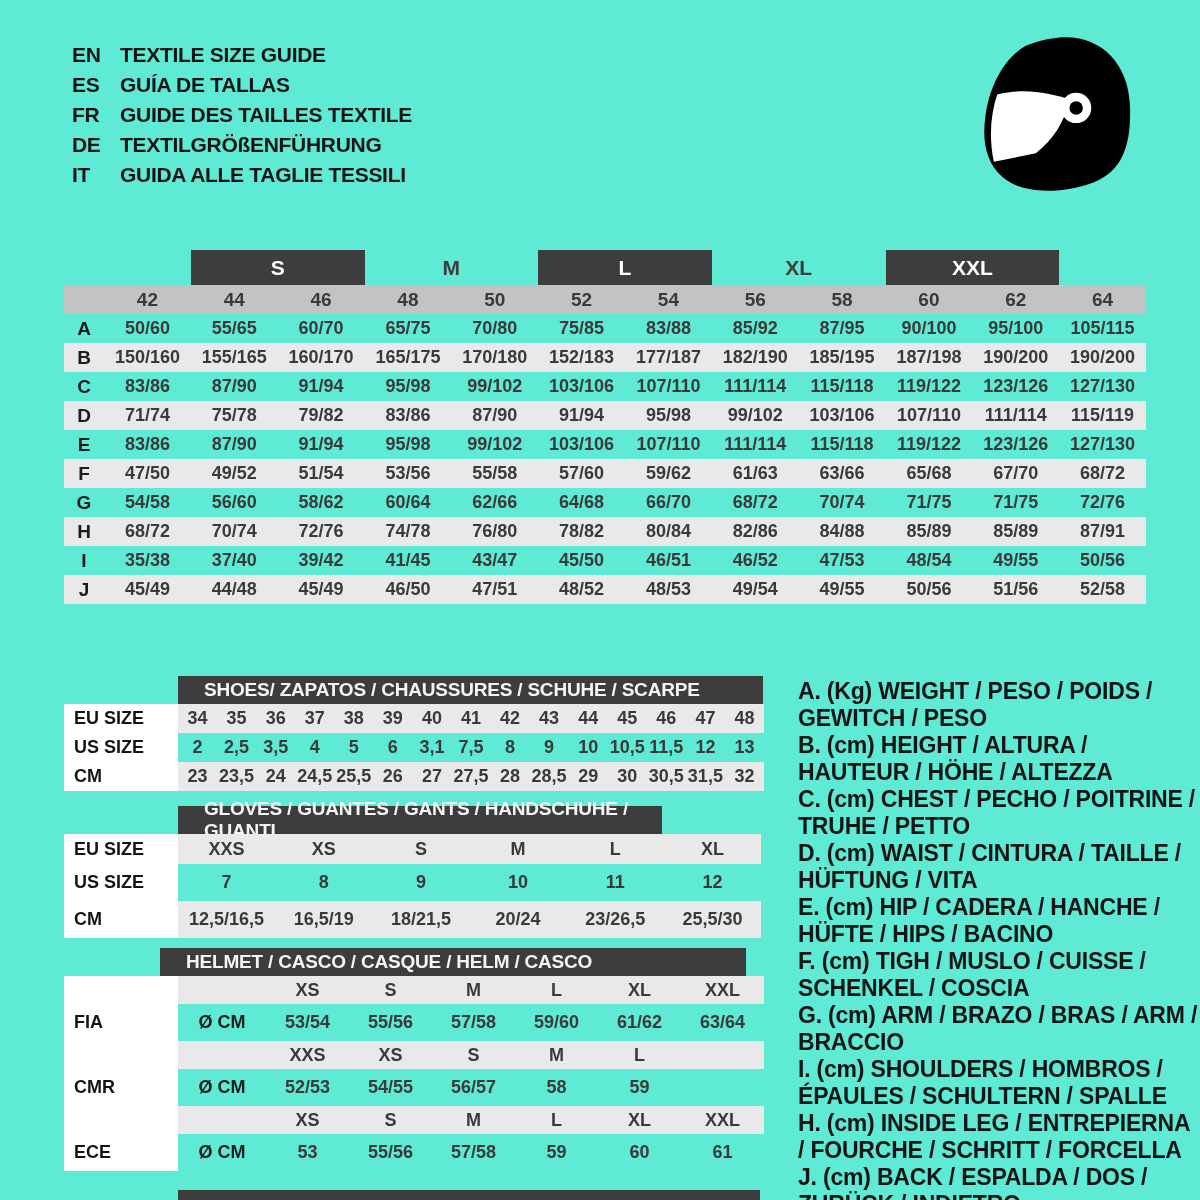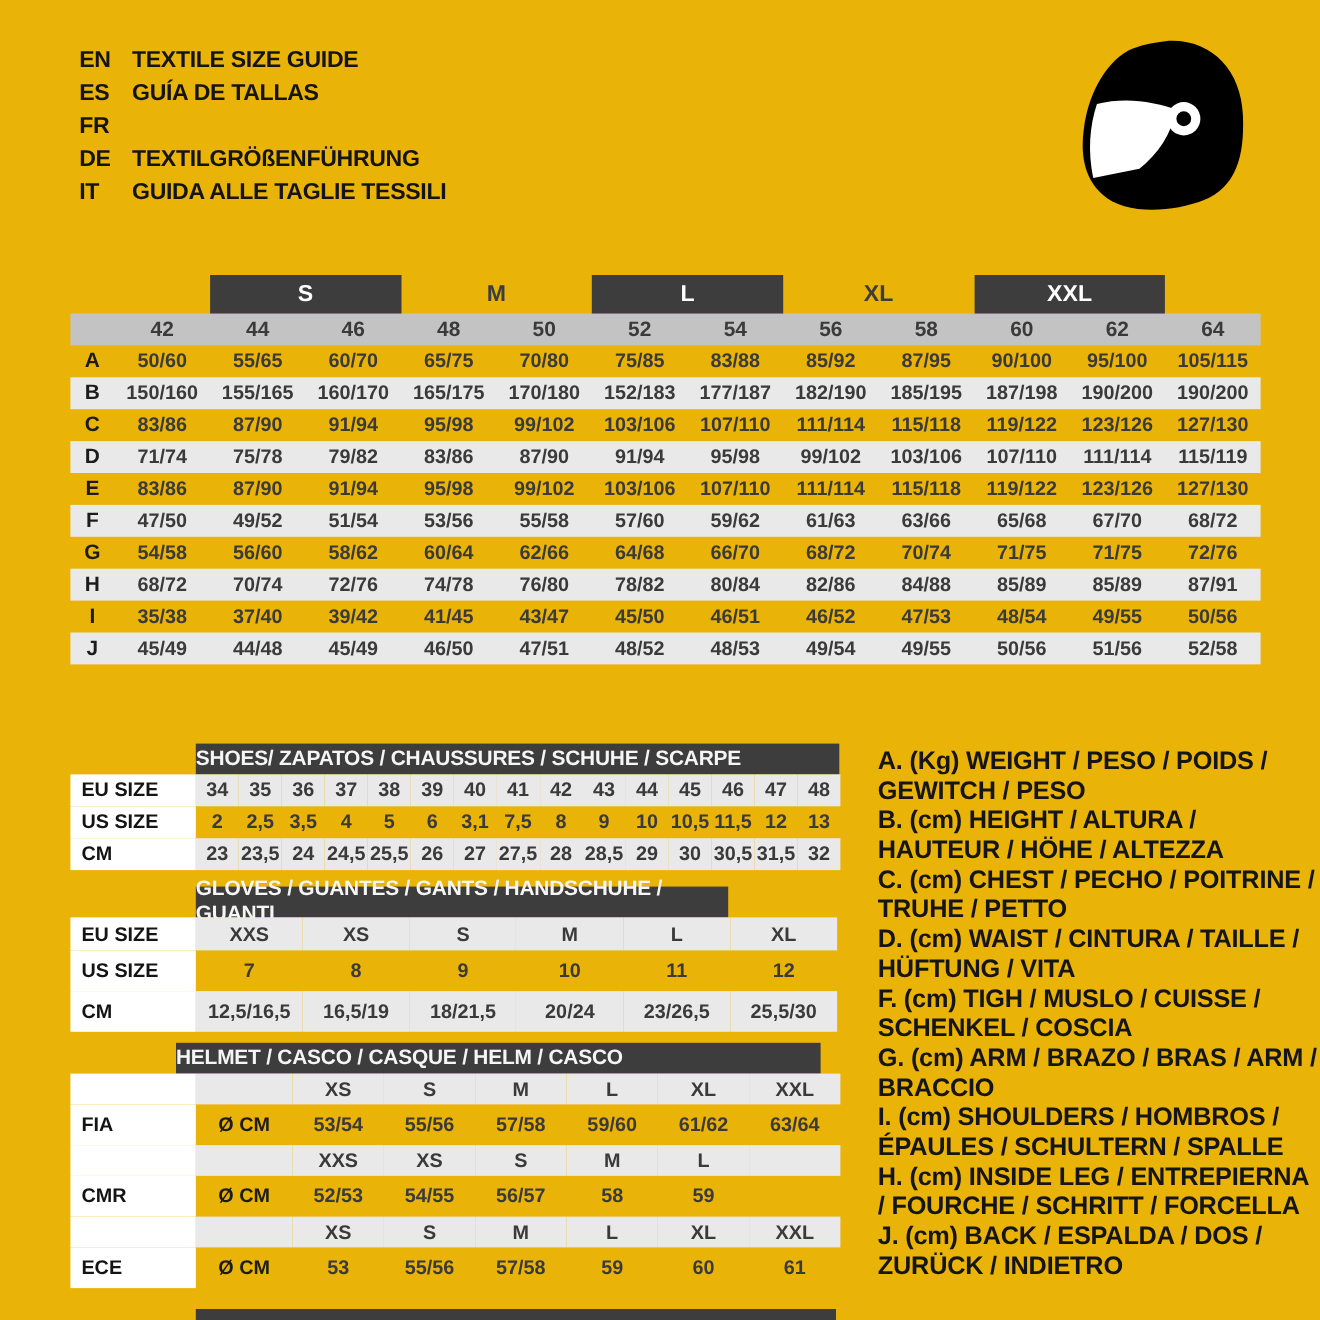--- a/index.html
+++ b/index.html
@@ -1,17 +1,17 @@
 <!DOCTYPE html>
 <html><head>
 <meta charset="utf-8">
 <style>
   html,body{margin:0;padding:0;}
   body{width:1200px;height:1200px;background:#fff;font-family:"Liberation Sans",sans-serif;font-weight:700;font-stretch:condensed;}
-  .page{position:relative;width:1200px;height:1200px;overflow:hidden;background:#eab308;}
+  .page{position:relative;width:1200px;height:1200px;overflow:hidden;background:#5eead4;}
 
   
   .langs{position:absolute;left:72px;top:40px;}
   .lang-row{display:grid;grid-template-columns:48px auto;line-height:30px;font-size:21px;color:#141414;letter-spacing:-0.3px;}
 
   
   .helmet-icon{position:absolute;left:972px;top:28px;width:168px;height:170px;}
 
   
   .main-table{position:absolute;left:64px;top:250px;width:1082px;}
@@ -19,21 +19,21 @@
   .band-box{background:#3d3d3d;color:#fff;display:flex;align-items:center;justify-content:center;font-size:21px;}
   .band-label{color:#3d3d3d;display:flex;align-items:center;justify-content:center;font-size:21px;}
   .num-row{display:grid;grid-template-columns:40px repeat(12,1fr);height:29px;background:#c3c3c3;color:#3a3a3a;font-size:19px;}
   .trow{display:grid;grid-template-columns:40px repeat(12,1fr);height:29px;font-size:18px;color:#3a3a3a;}
   .trow.g{background:#e9e9e9;}
   .cell{display:flex;align-items:center;justify-content:center;white-space:nowrap;}
   .letter{color:#1c1c1c;font-size:19px;}
 
   
   .section{position:absolute;left:64px;}
-  .sec-title{background:#3d3d3d;color:#f5f5f5;height:28px;display:flex;align-items:center;padding-left:0;font-size:19px;letter-spacing:-0.2px;box-sizing:border-box;}
+  .sec-title{background:#3d3d3d;color:#f5f5f5;height:28px;display:flex;align-items:center;padding-left:26px;font-size:19px;letter-spacing:-0.2px;box-sizing:border-box;}
   #shoes{top:676px;width:700px;}
   #shoes .sec-title{margin-left:114px;width:585px;}
   #gloves{top:806px;width:697px;}
   #gloves .sec-title{margin-left:114px;width:484px;}
   #helmet{top:948px;width:700px;}
   #helmet .sec-title{margin-left:96px;width:586px;}
   .srow{display:grid;font-size:18px;color:#3a3a3a;}
   .shoes-row{grid-template-columns:114px repeat(15,1fr);height:29px;}
   .gloves-row{grid-template-columns:114px repeat(6,1fr);}
   #gloves .srow:nth-child(1){height:30px;}
@@ -61,20 +61,21 @@
     <div class="lang-row">
       <span>EN</span>
       <span>TEXTILE SIZE GUIDE</span>
     </div>
     <div class="lang-row">
       <span>ES</span>
       <span>GUÍA DE TALLAS</span>
     </div>
     <div class="lang-row">
       <span>FR</span>
+      <span>GUIDE DES TAILLES TEXTILE</span>
     </div>
     <div class="lang-row">
       <span>DE</span>
       <span>TEXTILGRÖßENFÜHRUNG</span>
     </div>
     <div class="lang-row">
       <span>IT</span>
       <span>GUIDA ALLE TAGLIE TESSILI</span>
     </div>
   </div>
@@ -422,20 +423,21 @@
           <div class="cell">61</div>
         </div>
       </div>
   </div>
 
   <div class="legend">
       <div class="legend-item">A. (Kg) WEIGHT / PESO / POIDS / GEWITCH / PESO</div>
       <div class="legend-item">B. (cm) HEIGHT / ALTURA / HAUTEUR / HÖHE / ALTEZZA</div>
       <div class="legend-item">C. (cm) CHEST / PECHO / POITRINE / TRUHE / PETTO</div>
       <div class="legend-item">D. (cm) WAIST / CINTURA / TAILLE / HÜFTUNG / VITA</div>
+      <div class="legend-item">E. (cm) HIP / CADERA / HANCHE / HÜFTE / HIPS /  BACINO</div>
       <div class="legend-item">F. (cm) TIGH / MUSLO / CUISSE / SCHENKEL / COSCIA</div>
       <div class="legend-item">G. (cm) ARM  / BRAZO / BRAS / ARM / BRACCIO</div>
       <div class="legend-item">I.  (cm) SHOULDERS / HOMBROS / ÉPAULES / SCHULTERN / SPALLE</div>
       <div class="legend-item">H. (cm) INSIDE LEG / ENTREPIERNA / FOURCHE / SCHRITT / FORCELLA</div>
       <div class="legend-item">J. (cm) BACK / ESPALDA / DOS / ZURÜCK / INDIETRO</div>
     </div>
 
   <div class="bottom-crop-bar"></div>
 </div>
 

